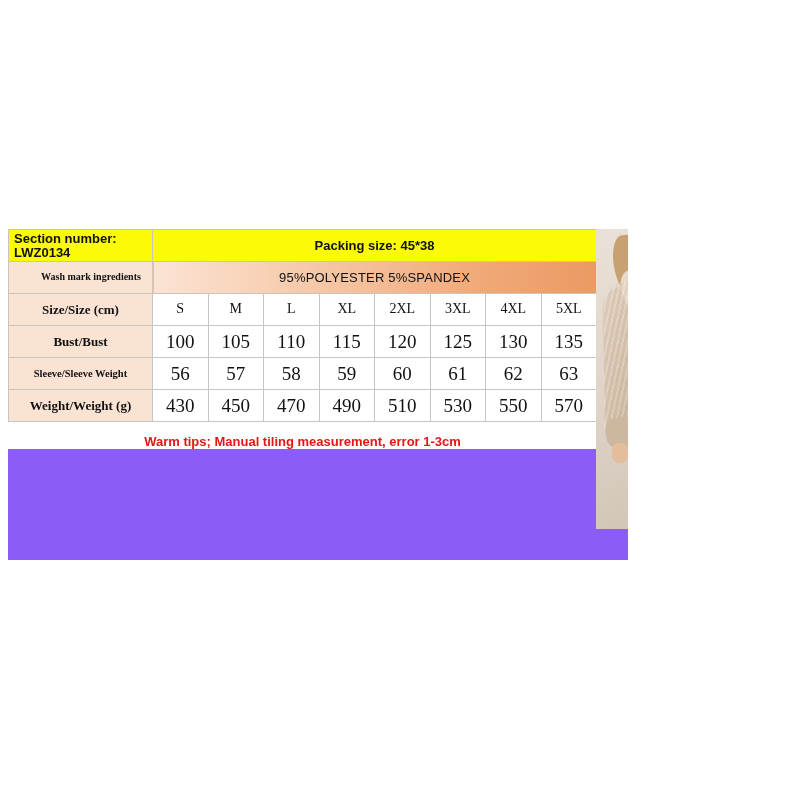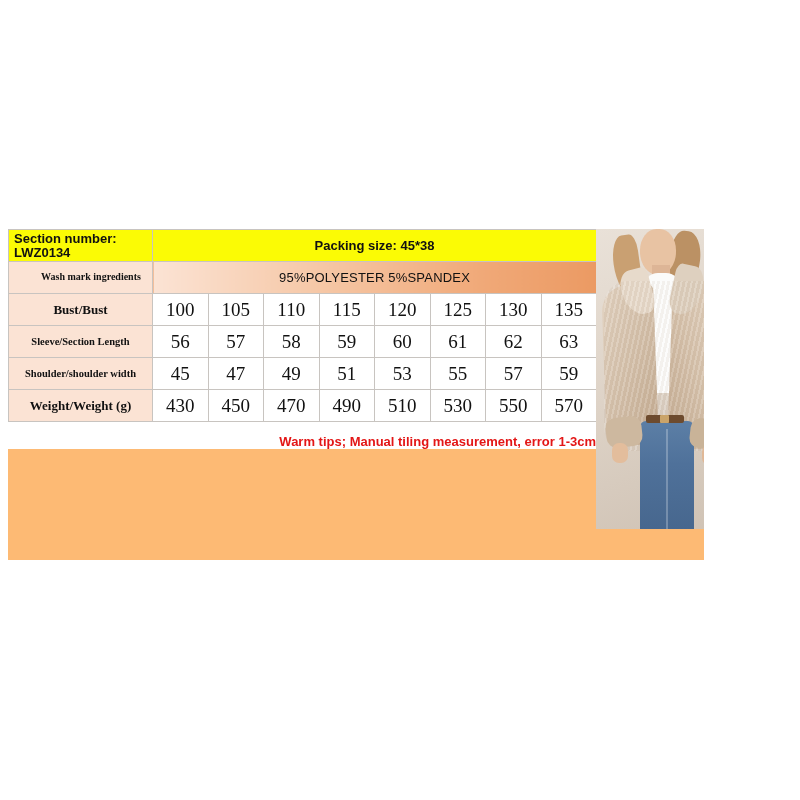--- a/index.html
+++ b/index.html
@@ -14,25 +14,25 @@
   #canvas {
     position: relative;
     width: 800px;
     height: 800px;
     background: #ffffff;
   }
   #chart-wrap {
     position: absolute;
     left: 8px;
     top: 229px;
-    width: 696px;
+    width: 620px;
     height: 331px;
     display: flex;
     flex-direction: row;
-    background: #fdba74;
+    background: #8b5cf6;
   }
   #table-area {
     width: 588px;
     display: flex;
     flex-direction: column;
   }
   table.sizetable {
     border-collapse: collapse;
     table-layout: fixed;
     width: 588px;
@@ -111,21 +111,21 @@
     font-family: Liberation Serif, serif;
     font-size: 19px;
   }
   #tips {
     width: 588px;
     background: #ffffff;
     color: #e31616;
     font-family: "Liberation Sans", sans-serif;
     font-weight: bold;
     font-size: 13px;
-    text-align: right;
+    text-align: center;
     padding-top: 12px;
     box-sizing: border-box;
     border-left: 1px solid #ffffff;
   }
   
   #photo-area {
     position: relative;
     width: 196px;
     height: 300px;
     overflow: hidden;
@@ -287,58 +287,58 @@
             <col style="width:55.5px">
         </colgroup>
         <tbody>
           <tr class="row-yellow">
             <td class="yellow-left">Section number: LWZ0134</td>
             <td class="yellow-right" colspan="8">Packing size: 45*38</td>
           </tr>
           <tr class="row-wash">
             <td class="labelcell tiny">Wash mark ingredients</td>
             <td class="wash-right" colspan="8">95%POLYESTER   5%SPANDEX</td>
+          </tr>
+          <tr class="row-size">
+            <td class="labelcell">Size/Size (cm)</td>
+            <td class="sizehdr">S</td>
+            <td class="sizehdr">M</td>
+            <td class="sizehdr">L</td>
+            <td class="sizehdr">XL</td>
+            <td class="sizehdr">2XL</td>
+            <td class="sizehdr">3XL</td>
+            <td class="sizehdr">4XL</td>
+            <td class="sizehdr">5XL</td>
           </tr>
 
           <tr class="row-data">
             <td class="labelcell">Bust/Bust</td>
             <td class="val">100</td>
             <td class="val">105</td>
             <td class="val">110</td>
             <td class="val">115</td>
             <td class="val">120</td>
             <td class="val">125</td>
             <td class="val">130</td>
             <td class="val">135</td>
           </tr>
 
           <tr class="row-data">
-            <td class="labelcell small">Sleeve/Section Length</td>
+            <td class="labelcell small">Sleeve/Sleeve Weight</td>
             <td class="val">56</td>
             <td class="val">57</td>
             <td class="val">58</td>
             <td class="val">59</td>
             <td class="val">60</td>
             <td class="val">61</td>
             <td class="val">62</td>
             <td class="val">63</td>
           </tr>
 
 
-          <tr class="row-data">
-            <td class="labelcell small">Shoulder/shoulder width</td>
-            <td class="val">45</td>
-            <td class="val">47</td>
-            <td class="val">49</td>
-            <td class="val">51</td>
-            <td class="val">53</td>
-            <td class="val">55</td>
-            <td class="val">57</td>
-            <td class="val">59</td>
-          </tr>
 
           <tr class="row-data">
             <td class="labelcell">Weight/Weight (g)</td>
             <td class="val">430</td>
             <td class="val">450</td>
             <td class="val">470</td>
             <td class="val">490</td>
             <td class="val">510</td>
             <td class="val">530</td>
             <td class="val">550</td>

